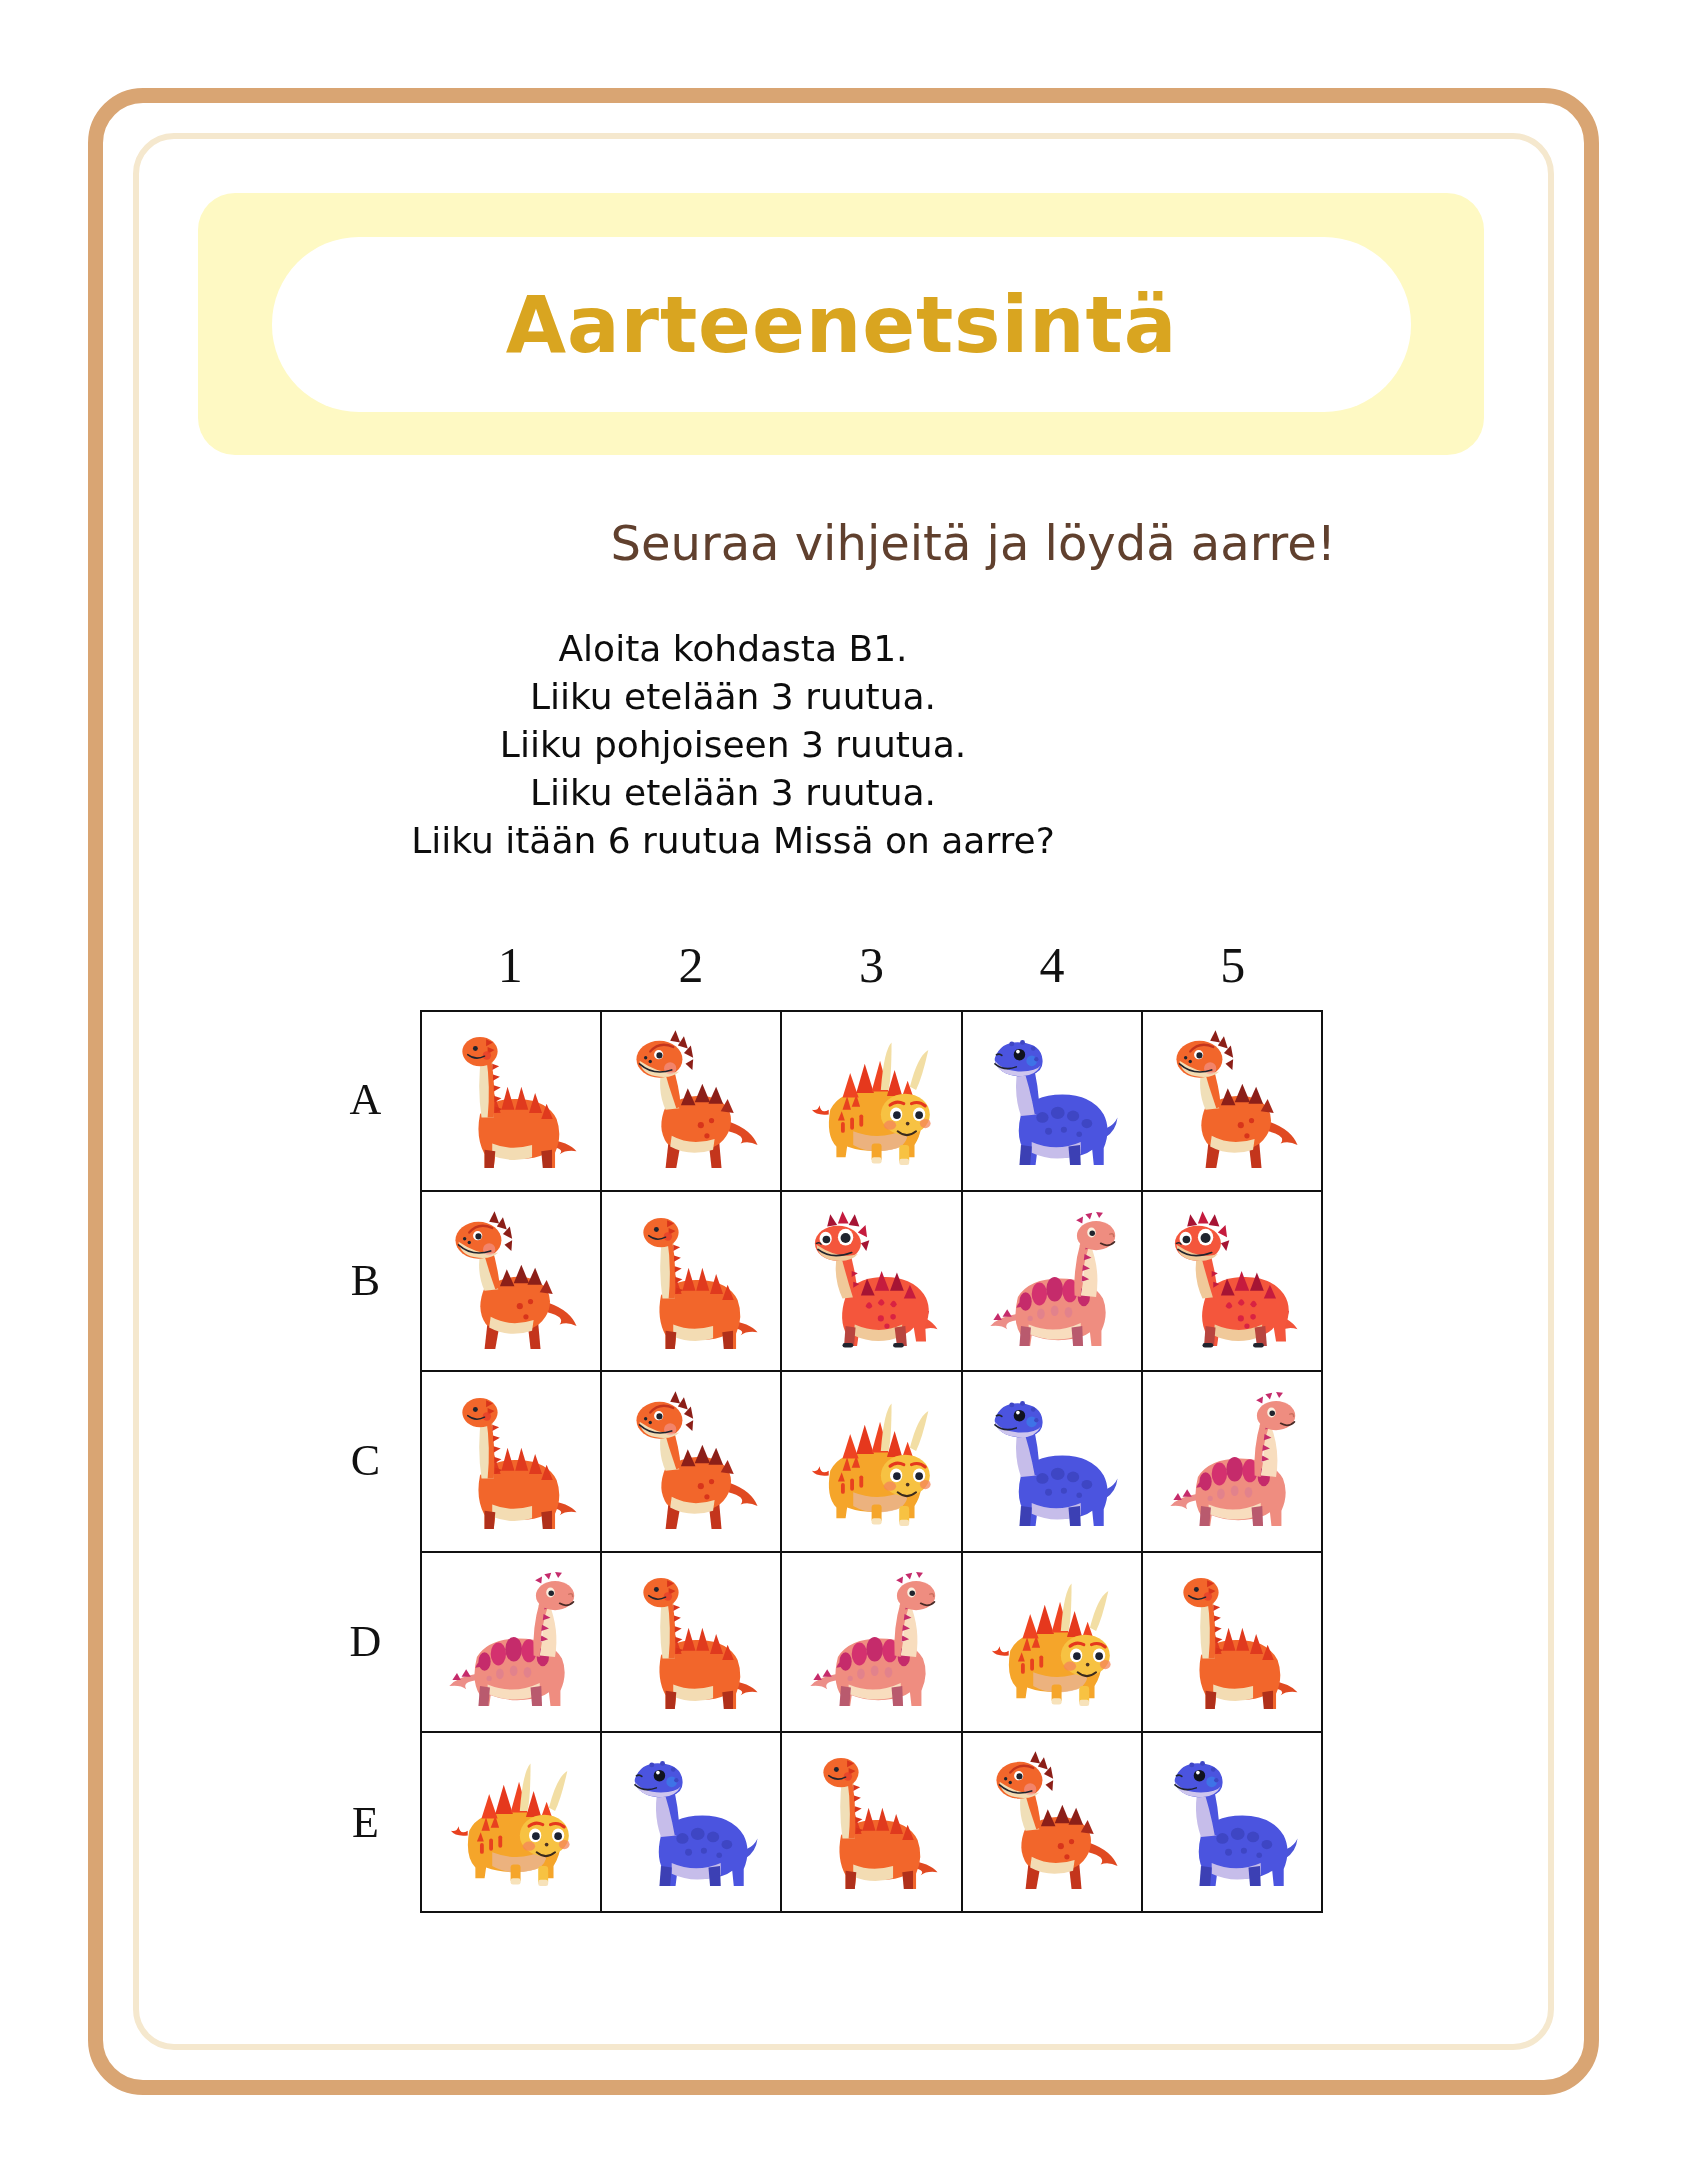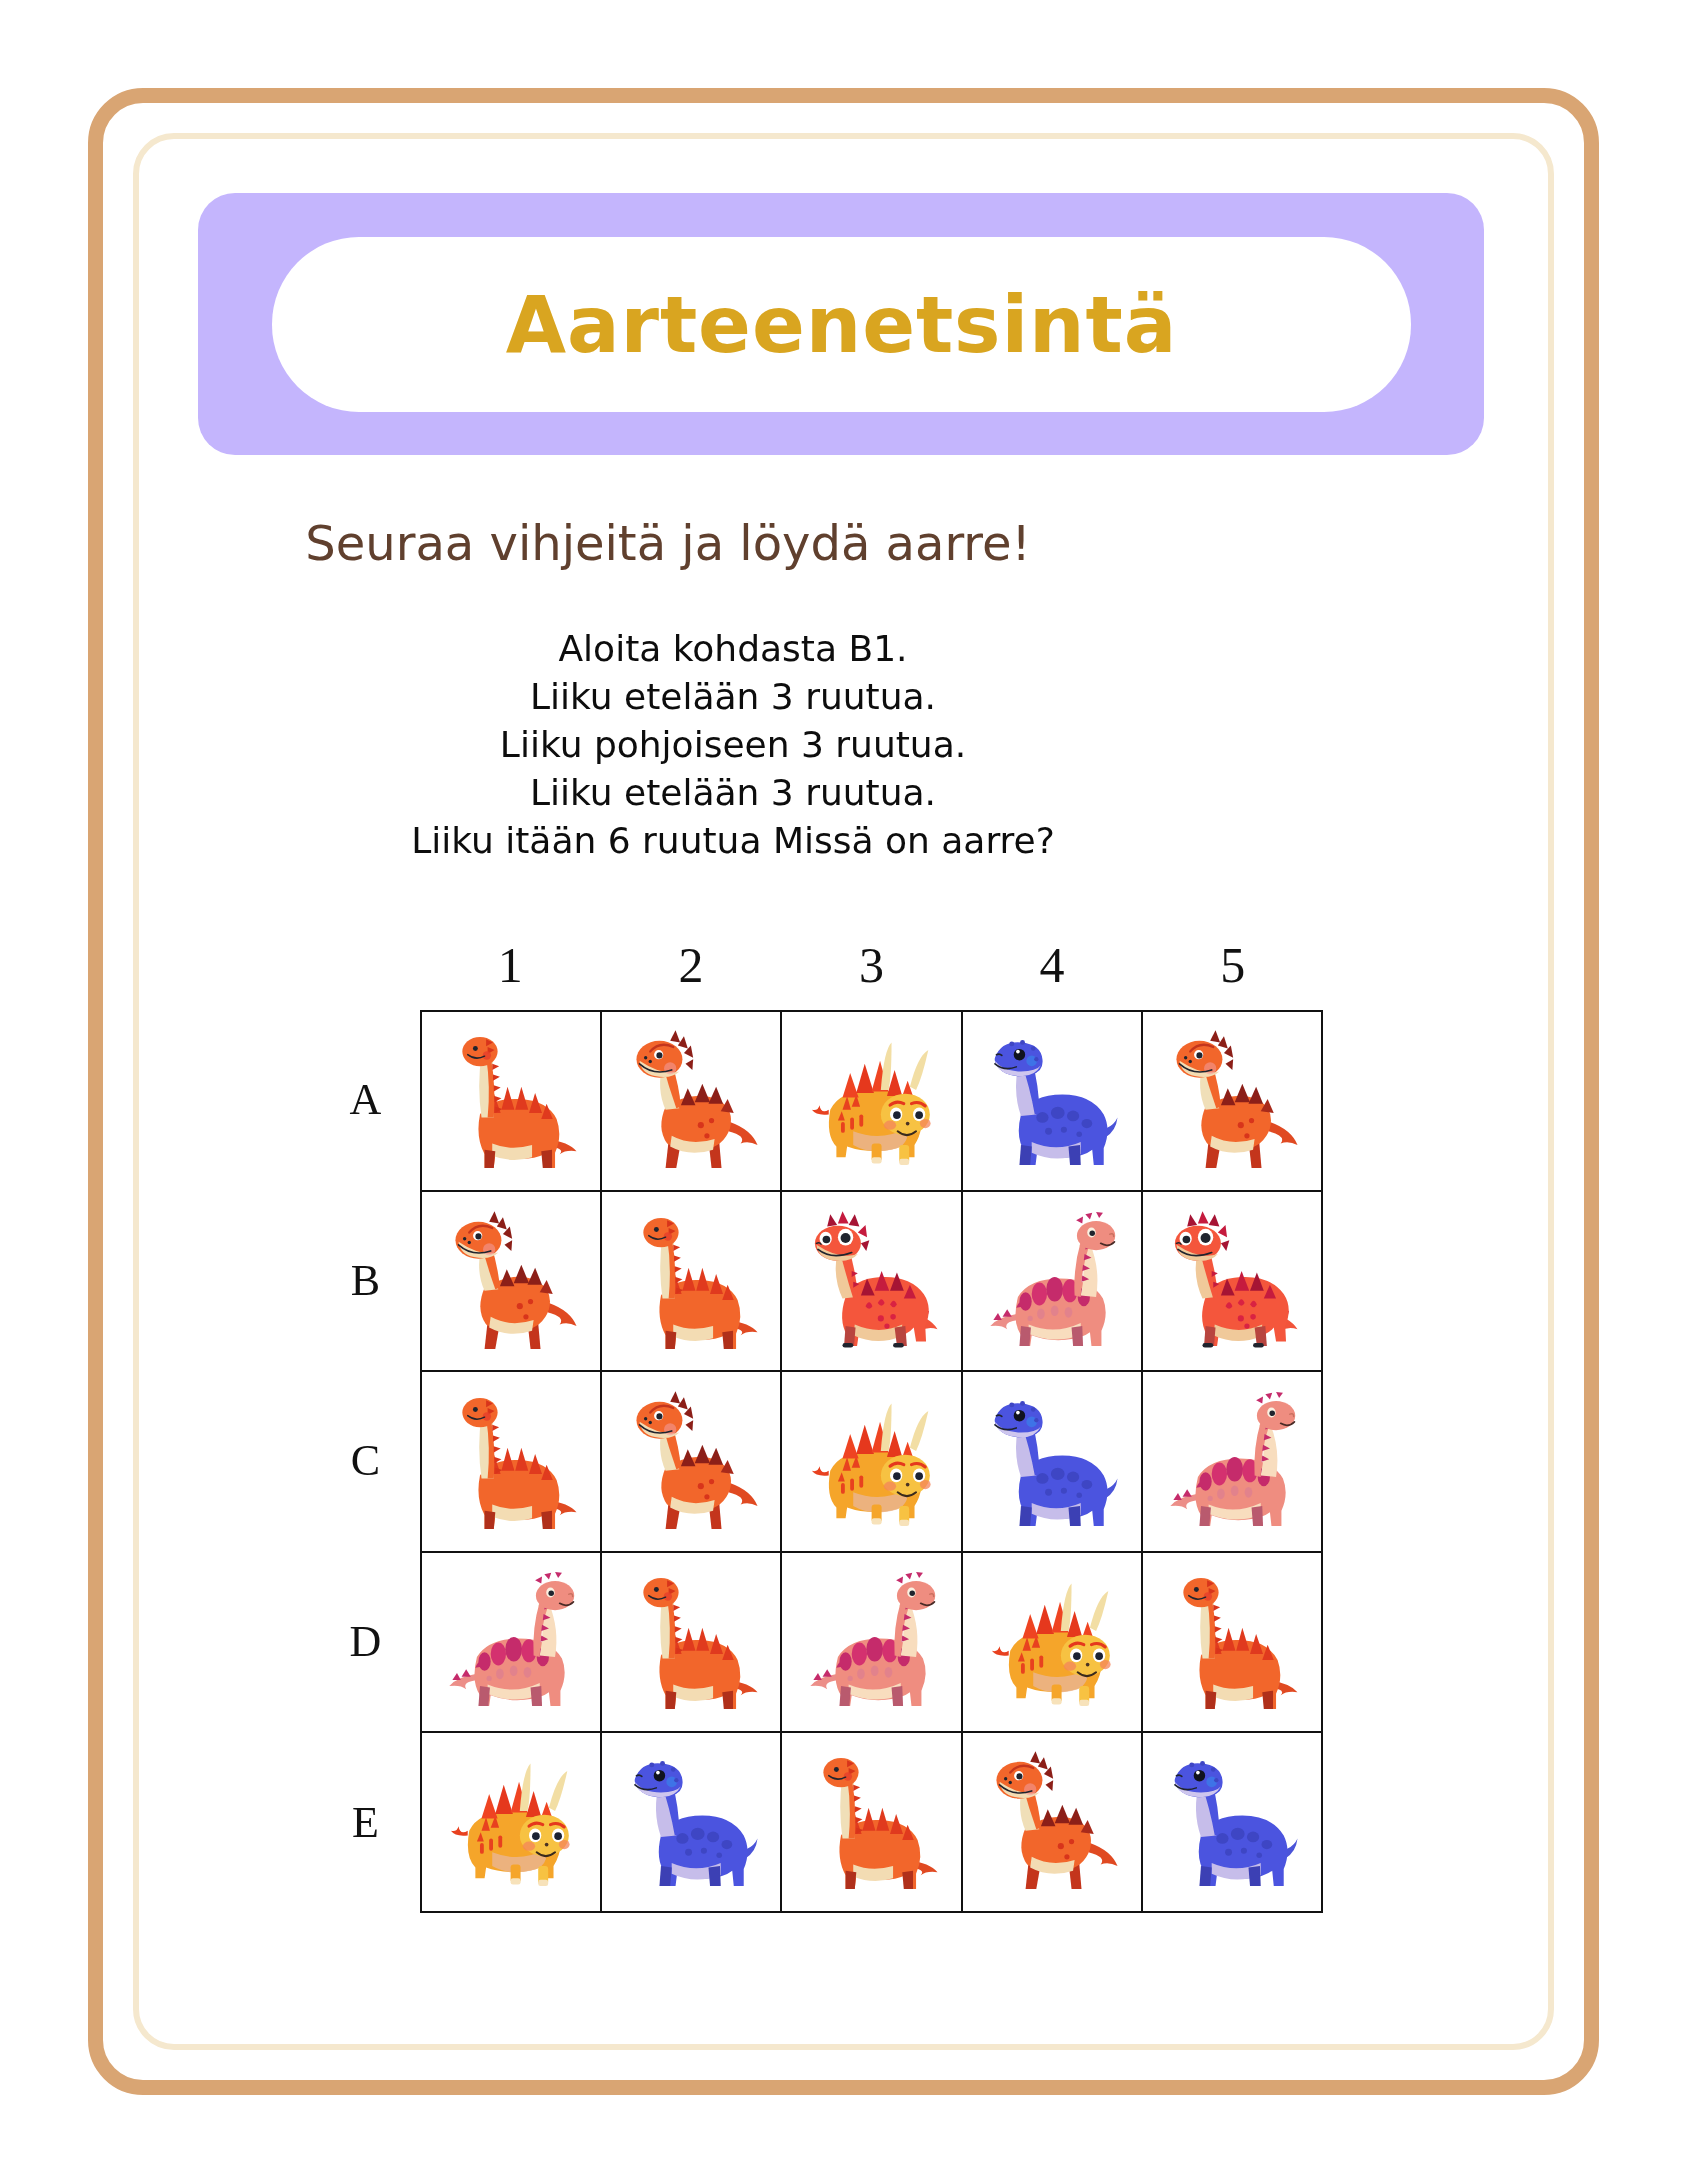--- a/index.html
+++ b/index.html
@@ -41,21 +41,21 @@
     box-sizing: border-box;
   }
 
   
   .banner {
     position: absolute;
     left: 198px;
     top: 193px;
     width: 1286px;
     height: 262px;
-    background: #c4b5fd;
+    background: #fef9c3;
     border-radius: 37px;
     box-sizing: border-box;
   }
   .banner-pill {
     position: absolute;
     left: 74px;
     top: 44px;
     width: 1139px;
     height: 175px;
     background: #ffffff;
@@ -74,21 +74,21 @@
     line-height: 1;
     white-space: nowrap;
   }
 
   
   .subtitle {
     position: absolute;
     left: 0;
     top: 517px;
     width: 1336px;
-    text-align: center;
+    text-align: right;
     font-family: "DejaVu Sans", sans-serif;
     font-size: 48px;
     color: #60402E;
     line-height: 1.1;
     white-space: nowrap;
   }
   .instructions {
     position: absolute;
     left: 0;
     top: 625px;

